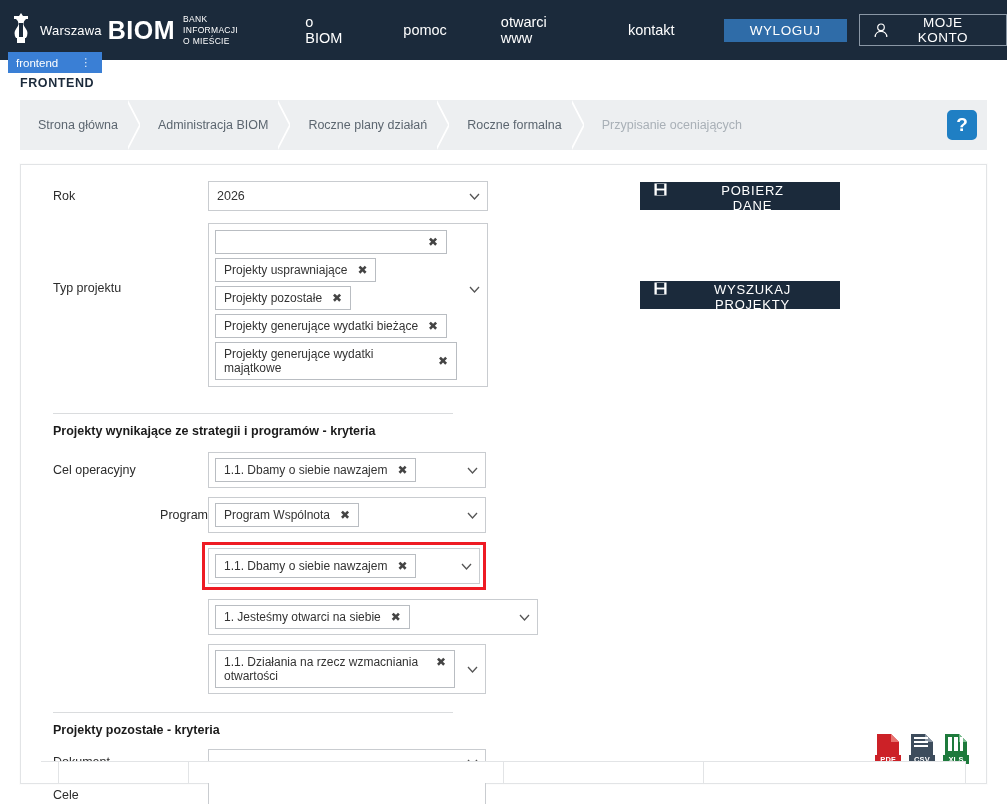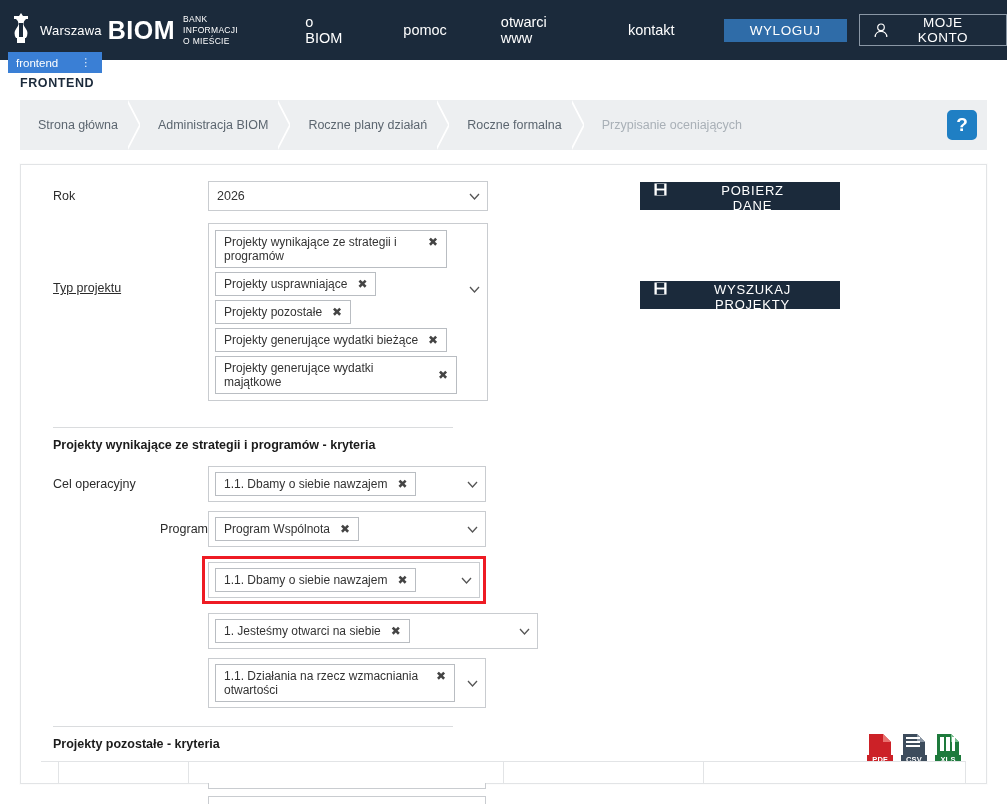--- a/index.html
+++ b/index.html
@@ -232,21 +232,21 @@
 
   .highlight-box {
     border: 3px solid #ee1b24;
     padding: 3px;
     display: inline-block;
   }
 
   
   .exports {
     position: absolute;
-    right: 24px; bottom: 18px;
+    right: 16px; bottom: 18px;
     display: flex; gap: 6px; align-items: center; margin-left: 37px;
   }
   .exp {
     width: 28px; height: 32px;
     position: relative;
     cursor: pointer;
   }
   .exp .label {
     position: absolute; bottom: 1px; left: 0; right: 0;
     text-align: center;
@@ -349,25 +349,24 @@
             <rect x="0.5" y="0.5" width="13" height="13" fill="#ffffff"></rect>
             <rect x="3" y="1" width="8" height="5" fill="#1b2a3b"></rect>
             <rect x="3" y="8" width="8" height="5" fill="#1b2a3b"></rect>
           </svg>
       </span>
       <span class="lab">POBIERZ DANE</span>
     </button>
   </div>
 
   <div class="row" style="margin-top:12px; align-items:flex-start;">
-    <div class="lbl" style="padding-top:58px;text-decoration:underline;">Typ projektu</div>
+    <div class="lbl" style="padding-top:58px;">Typ projektu</div>
     <div class="selwrap">
       <div class="msbox" style="width:280px;">
         <span class="tag multiline" style="width:232px;">
-          <span class="txt">Projekty wynikające ze strategii i programów</span>
           <span class="x" style="margin-left:auto;">✖</span>
         </span>
         <span class="tag">
           <span class="txt">Projekty usprawniające</span>
           <span class="x">✖</span>
         </span>
         <span class="tag">
           <span class="txt">Projekty pozostałe</span>
           <span class="x">✖</span>
         </span>

